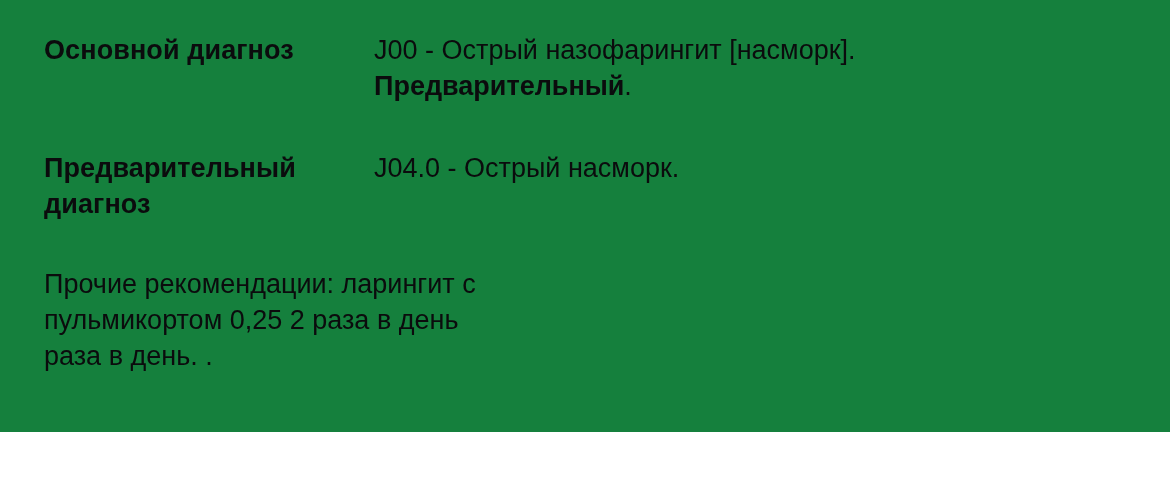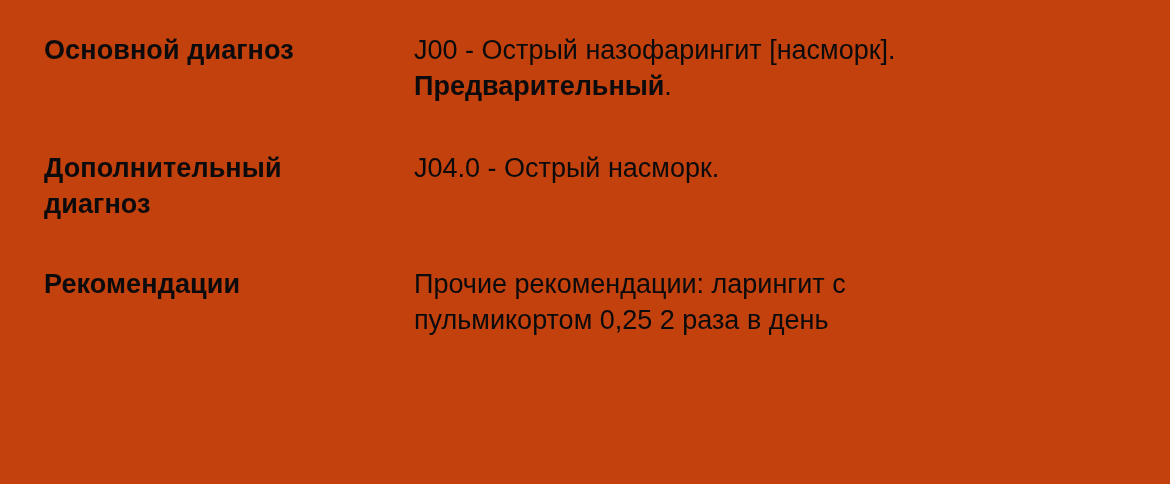--- a/index.html
+++ b/index.html
@@ -10,22 +10,22 @@
   body {
     width: 1170px;
     height: 484px;
     font-family: "Liberation Sans", sans-serif;
     color: #0b0b0d;
     overflow: hidden;
   }
   .sheet {
     position: relative;
     width: 1170px;
-    height: 484px;
-    background: #c2410c;
+    height: 432px;
+    background: #15803d;
     box-sizing: border-box;
     padding: 32px 40px 0 44px;
   }
   .record {
     display: flex;
     align-items: flex-start;
   }
   .record-label {
     width: 330px;
     flex: 0 0 330px;
@@ -34,21 +34,20 @@
     line-height: 36px;
     letter-spacing: 0.1px;
     color: #0b0b0d;
   }
   .record-value {
     flex: 1 1 auto;
     font-size: 27px;
     line-height: 36px;
     color: #0b0b0d;
     max-width: 650px;
-    margin-left: 40px;
   }
   .record-value .strong {
     font-weight: bold;
     text-align: right;
   }
   .spacer-sm {
     height: 46px;
   }
   .spacer-md {
     height: 44px;
@@ -66,29 +65,29 @@
     <div class="record-label">Основной диагноз</div>
     <div class="record-value">
       <span class="line">J00 - Острый назофарингит [насморк].</span>
       <span class="line"><span class="strong">Предварительный</span><span>.</span></span>
     </div>
   </div>
 
   <div class="spacer-sm"></div>
 
   <div class="record">
-    <div class="record-label">Дополнительный диагноз</div>
+    <div class="record-label">Предварительный диагноз</div>
     <div class="record-value">
       <span class="line">J04.0 - Острый насморк.</span>
     </div>
   </div>
 
   <div class="spacer-md"></div>
 
   <div class="record">
-    <div class="record-label">Рекомендации</div>
     <div class="record-value">
       <span class="line">Прочие рекомендации: ларингит с</span>
       <span class="line">пульмикортом 0,25 2 раза в день</span>
+      <span class="line">раза в день. .</span>
     </div>
   </div>
 
 </div>
 
 </body></html>

